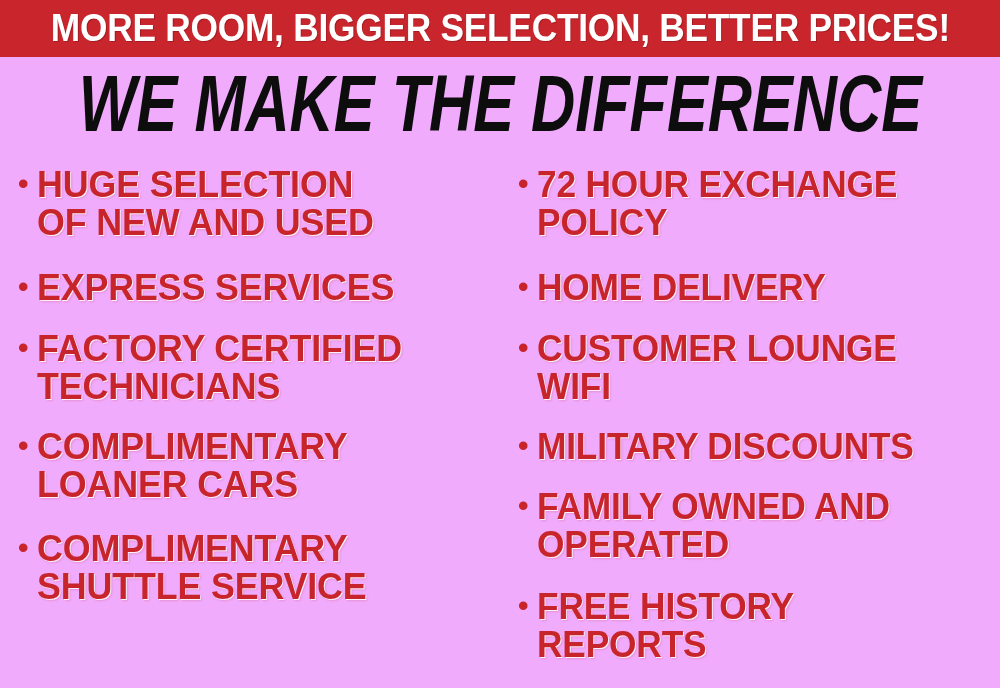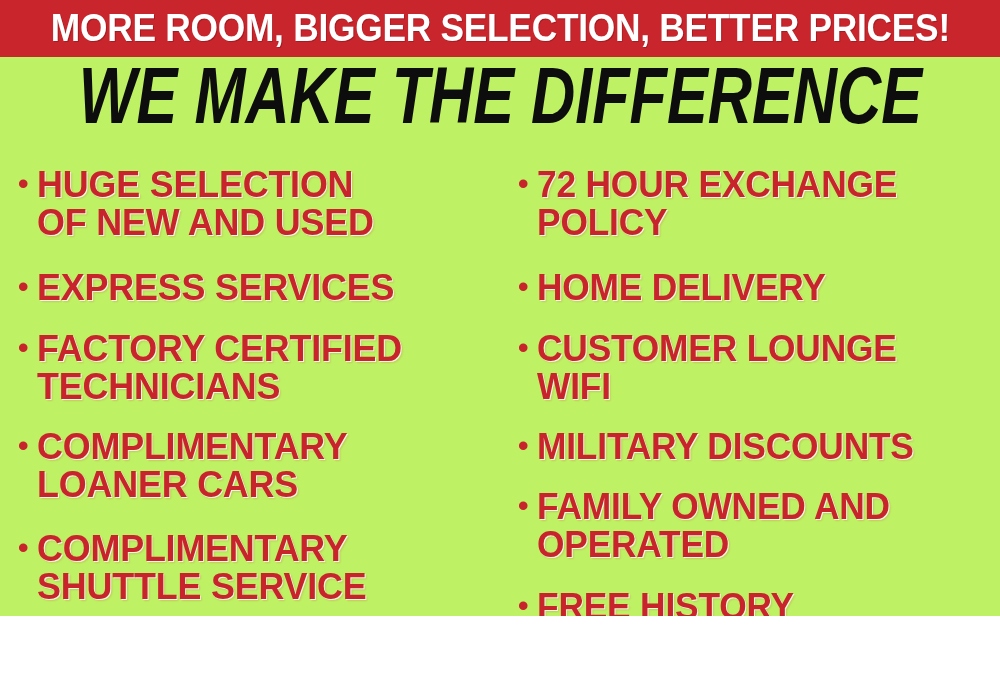--- a/index.html
+++ b/index.html
@@ -7,22 +7,22 @@
     margin: 0;
     padding: 0;
     background: #ffffff;
   }
   body {
     font-family: "Liberation Sans", sans-serif;
   }
   #poster {
     position: relative;
     width: 1000px;
-    height: 616px;
-    background: #bef264;
+    height: 688px;
+    background: #f0abfc;
     overflow: hidden;
   }
 
   
   #banner {
     position: absolute;
     left: 0;
     top: 0;
     width: 1000px;
     height: 57px;
@@ -46,20 +46,21 @@
   }
 
   
   #headline-wrap {
     position: absolute;
     left: 0;
     top: 62px;
     width: 1000px;
     height: 82px;
     display: flex;
+    align-items: center;
     justify-content: center;
   }
   #headline {
     color: #0d0d0d;
     font-family: "Liberation Sans Narrow", "Liberation Sans", sans-serif;
     font-weight: 700;
     font-style: italic;
     font-size: 68px;
     line-height: 1;
     letter-spacing: 0px;

